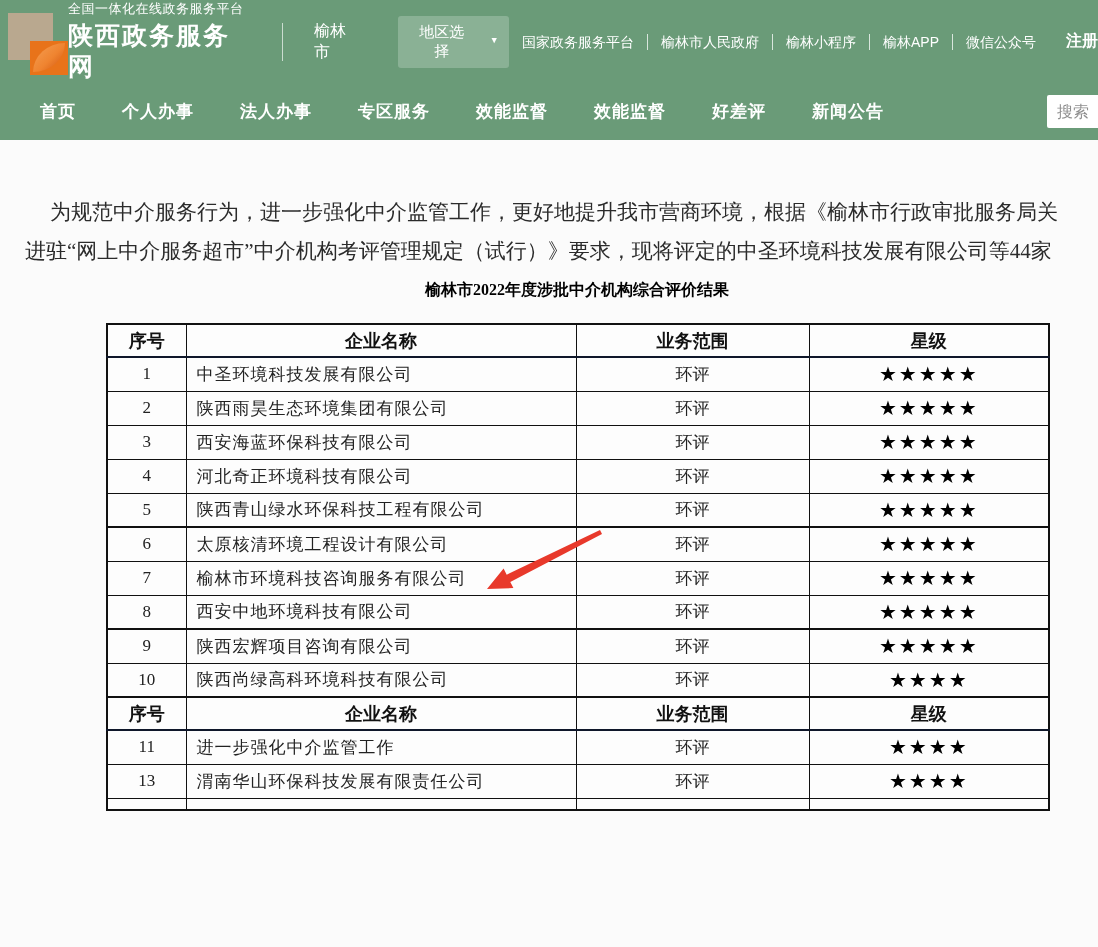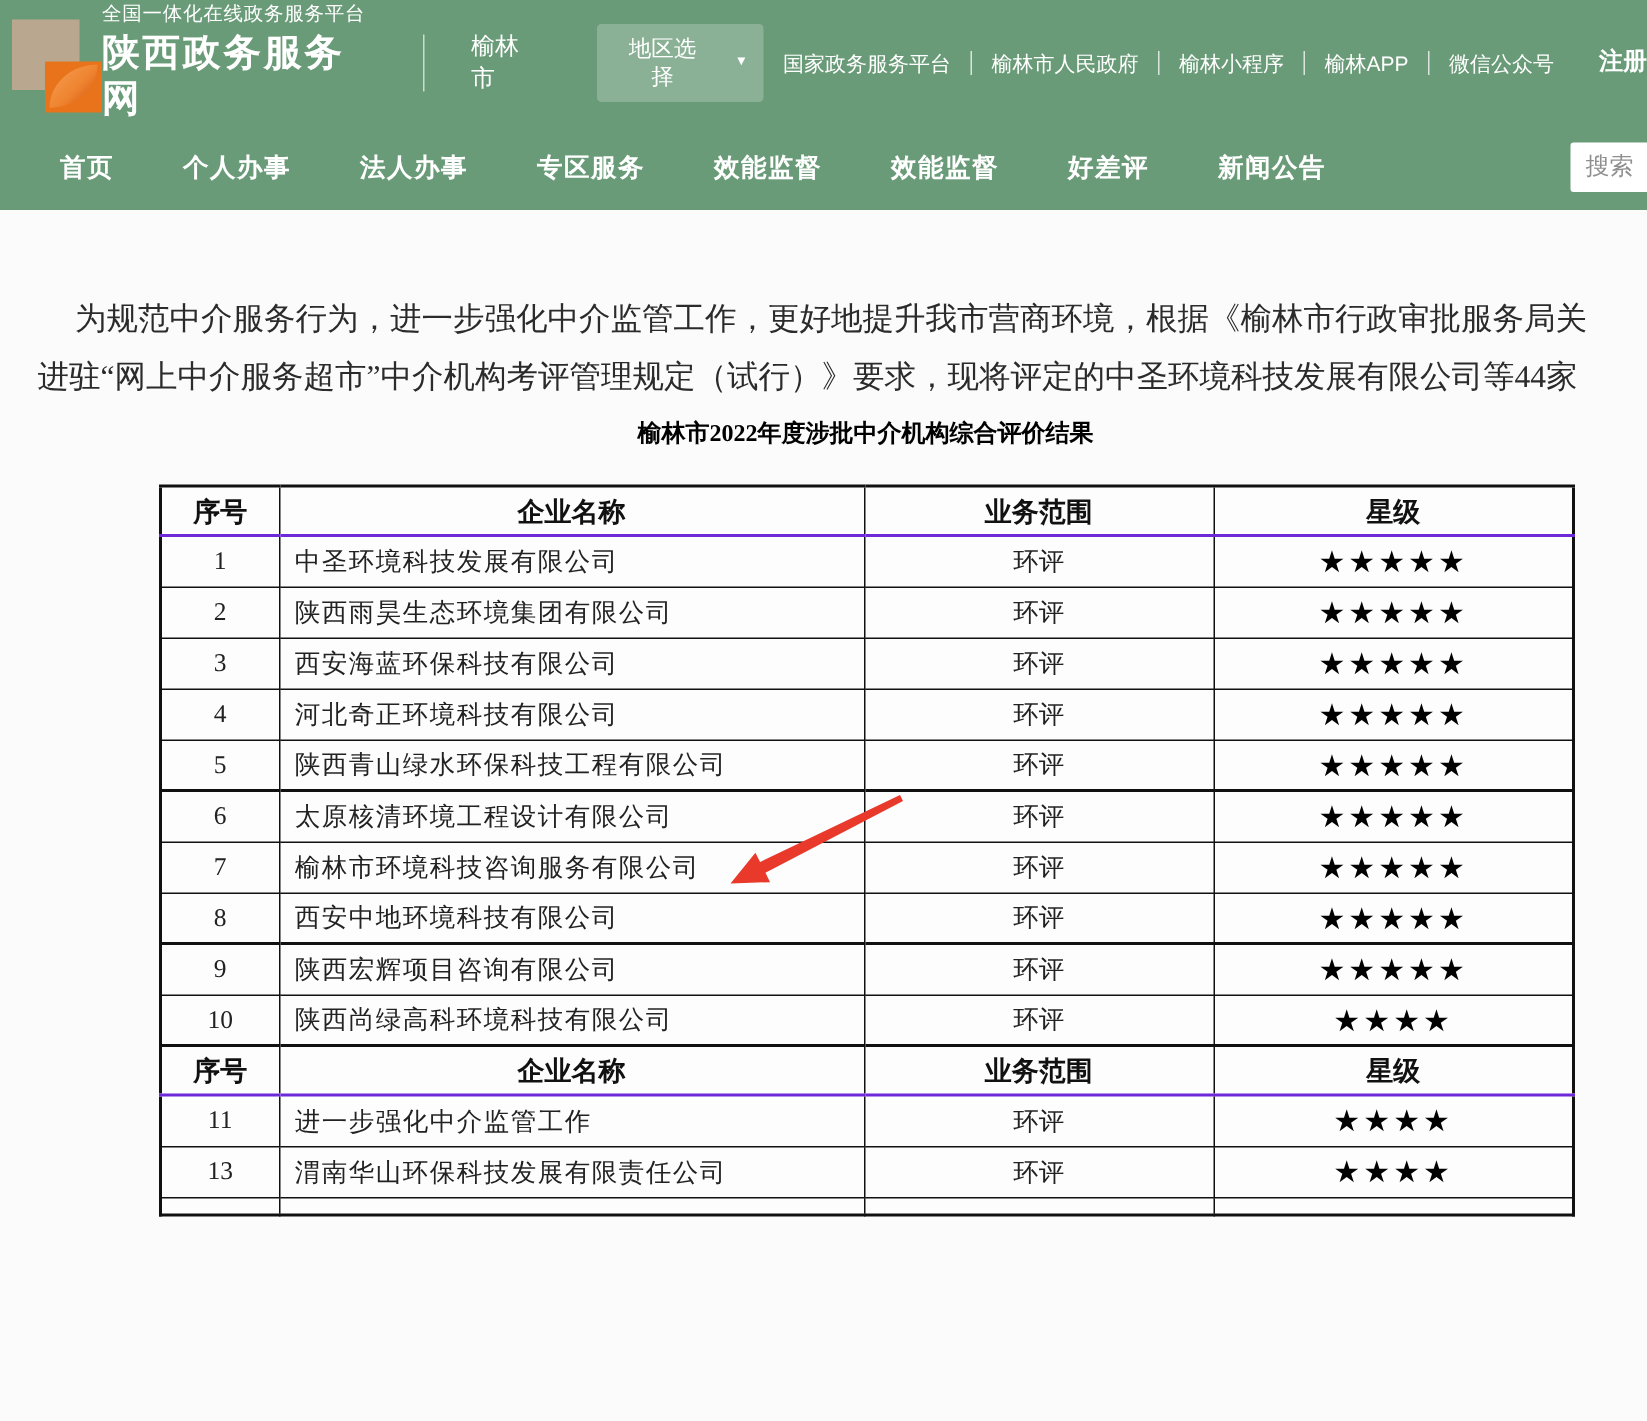--- a/index.html
+++ b/index.html
@@ -55,21 +55,21 @@
     font-size:16px; line-height:22px; font-weight:600; color:#000000; white-space:nowrap; }
 
   table.results { border-collapse:collapse; margin:22px 0 0 106px; width:942px;
     table-layout:fixed; background:#fdfdfd; }
   .results col.c-no { width:79px; }
   .results col.c-name { width:390px; }
   .results col.c-scope { width:233px; }
   .results col.c-stars { width:240px; }
   .results th, .results td { border:1px solid #111; overflow:hidden; white-space:nowrap; }
   .results th { height:33px; font-size:18px; font-weight:bold; text-align:center;
-    border-top:2px solid #111; border-bottom:2px solid #6d28d9; color:#111; }
+    border-top:2px solid #111; border-bottom:2px solid #0f172a; color:#111; }
   .results td { height:34px; font-size:17px; color:#222; text-align:center; }
   .results td.name { text-align:left; padding-left:10px; letter-spacing:1px; }
   .results td.stars { font-family:"DejaVu Sans",sans-serif; font-size:20px;
     letter-spacing:2px; color:#000; font-weight:bold; }
   .results tr.page-break td { border-top:2px solid #111; }
   .results tr.partial td { height:12px; border-bottom:none; }
   .results table, table.results { border:2px solid #111; }
 
   .arrow-overlay { position:absolute; left:0; top:0; width:1098px; height:947px;
     pointer-events:none; z-index:6; }

